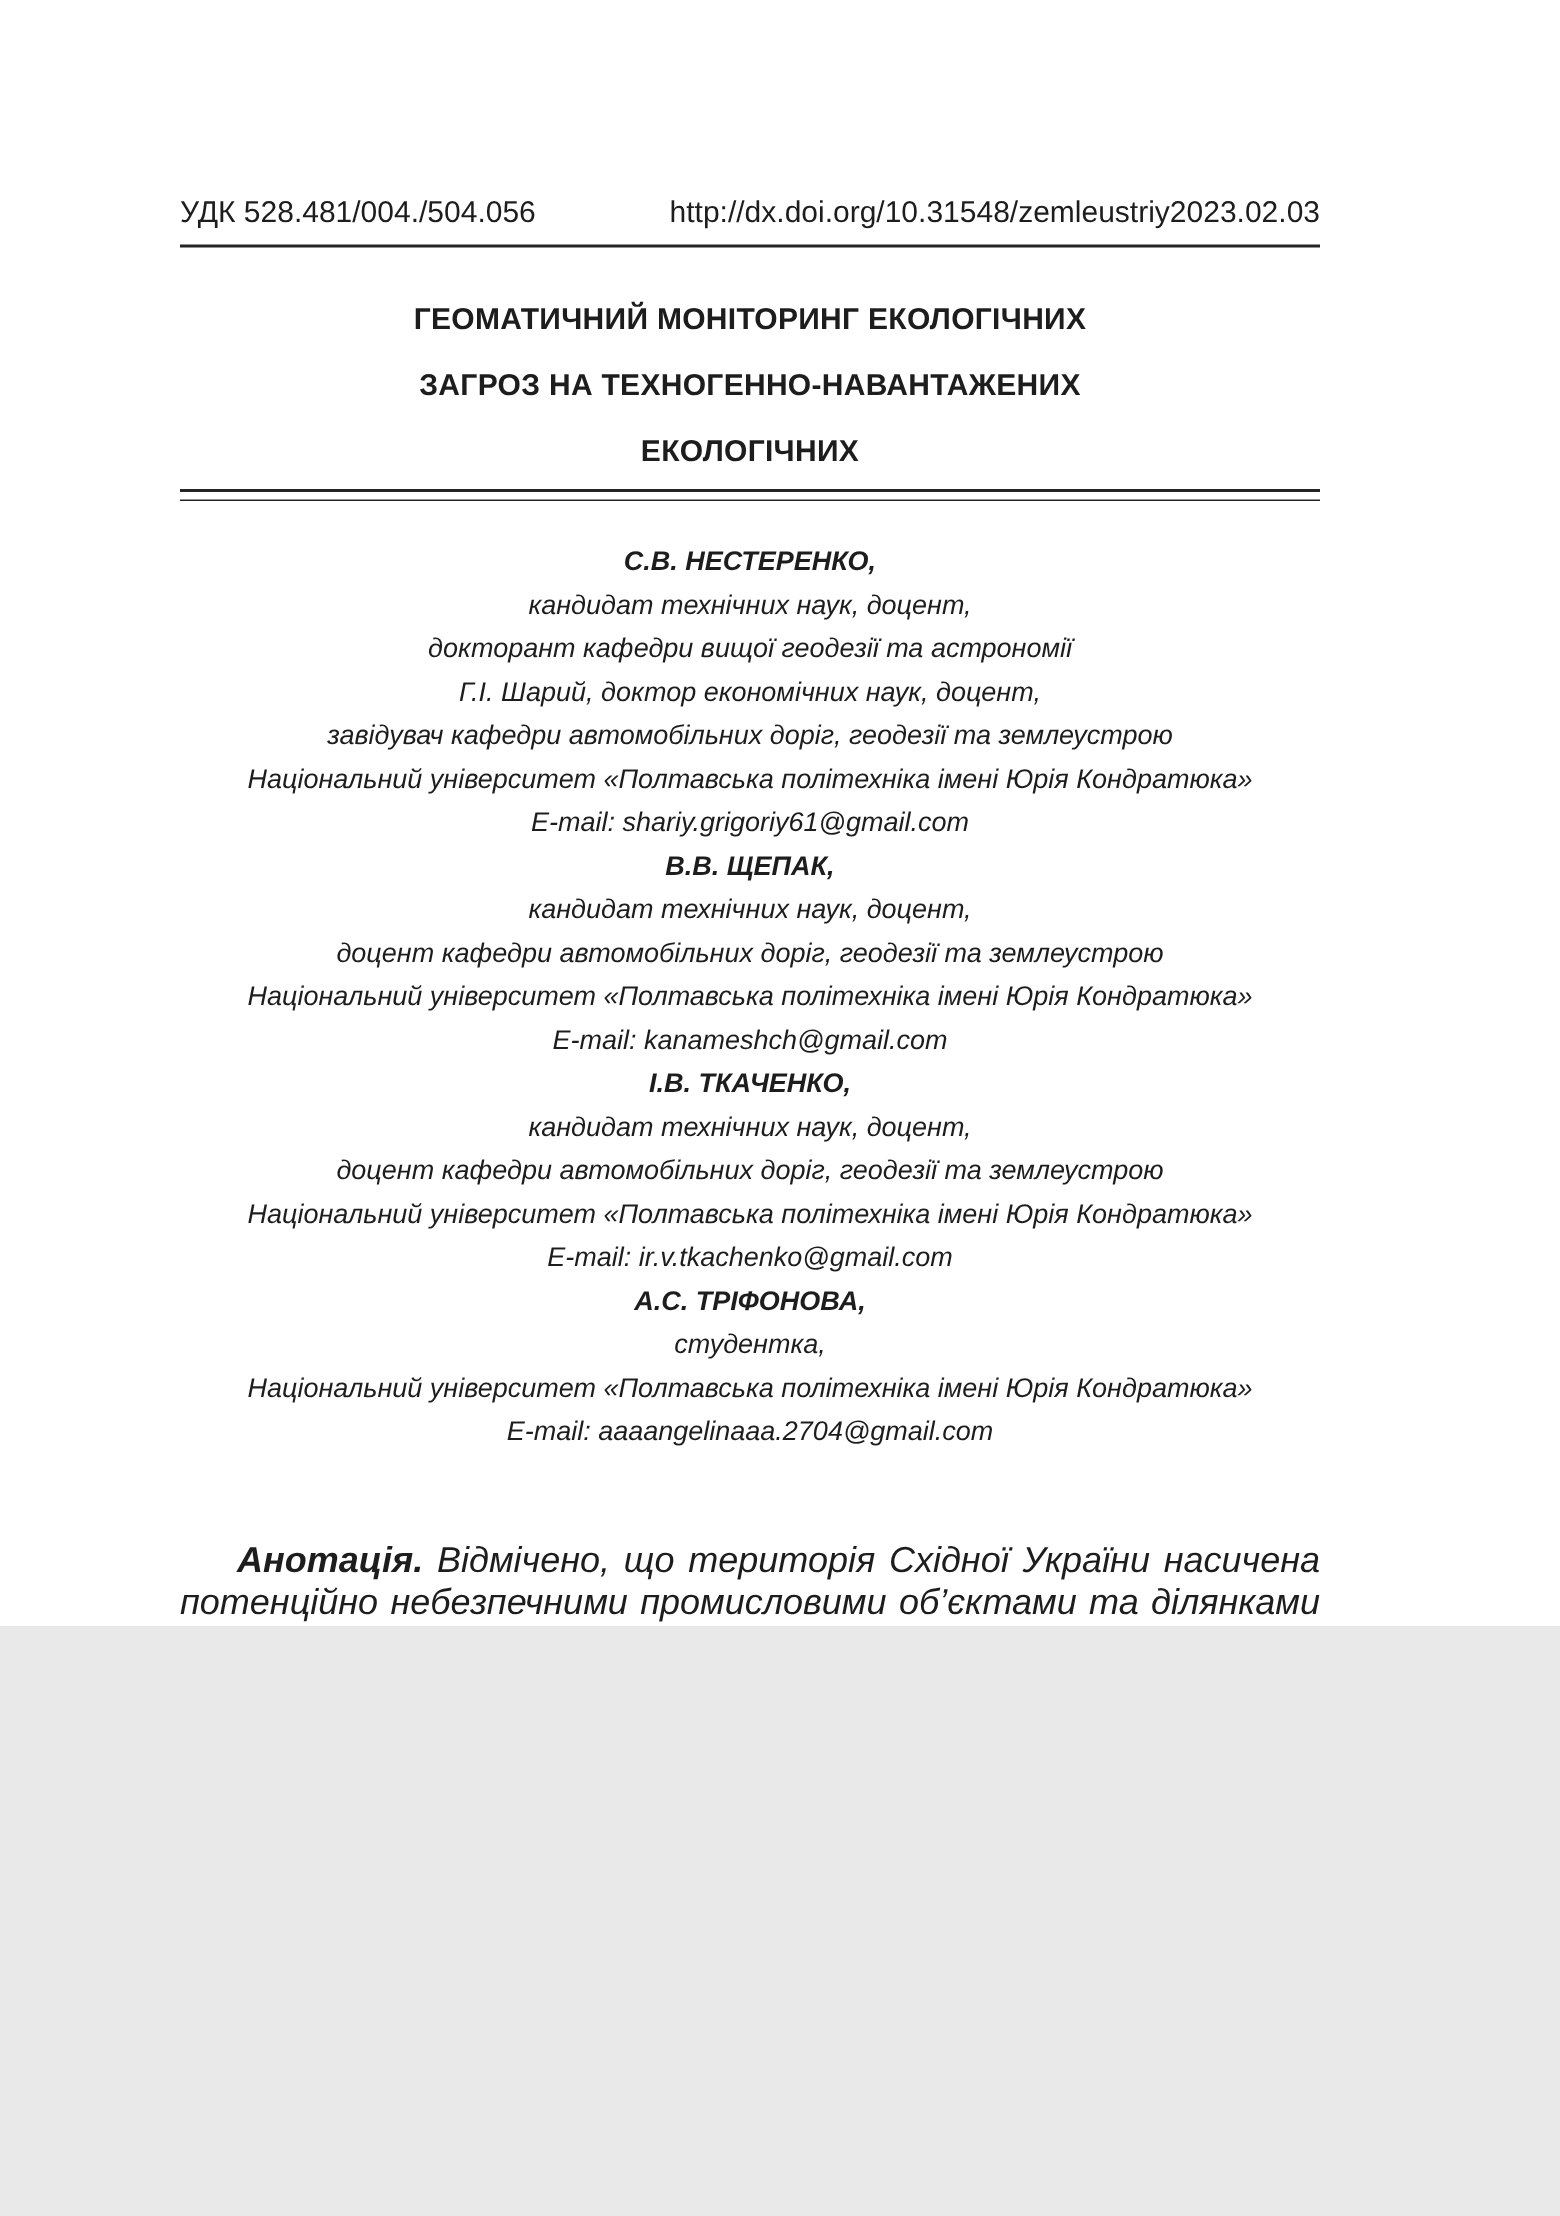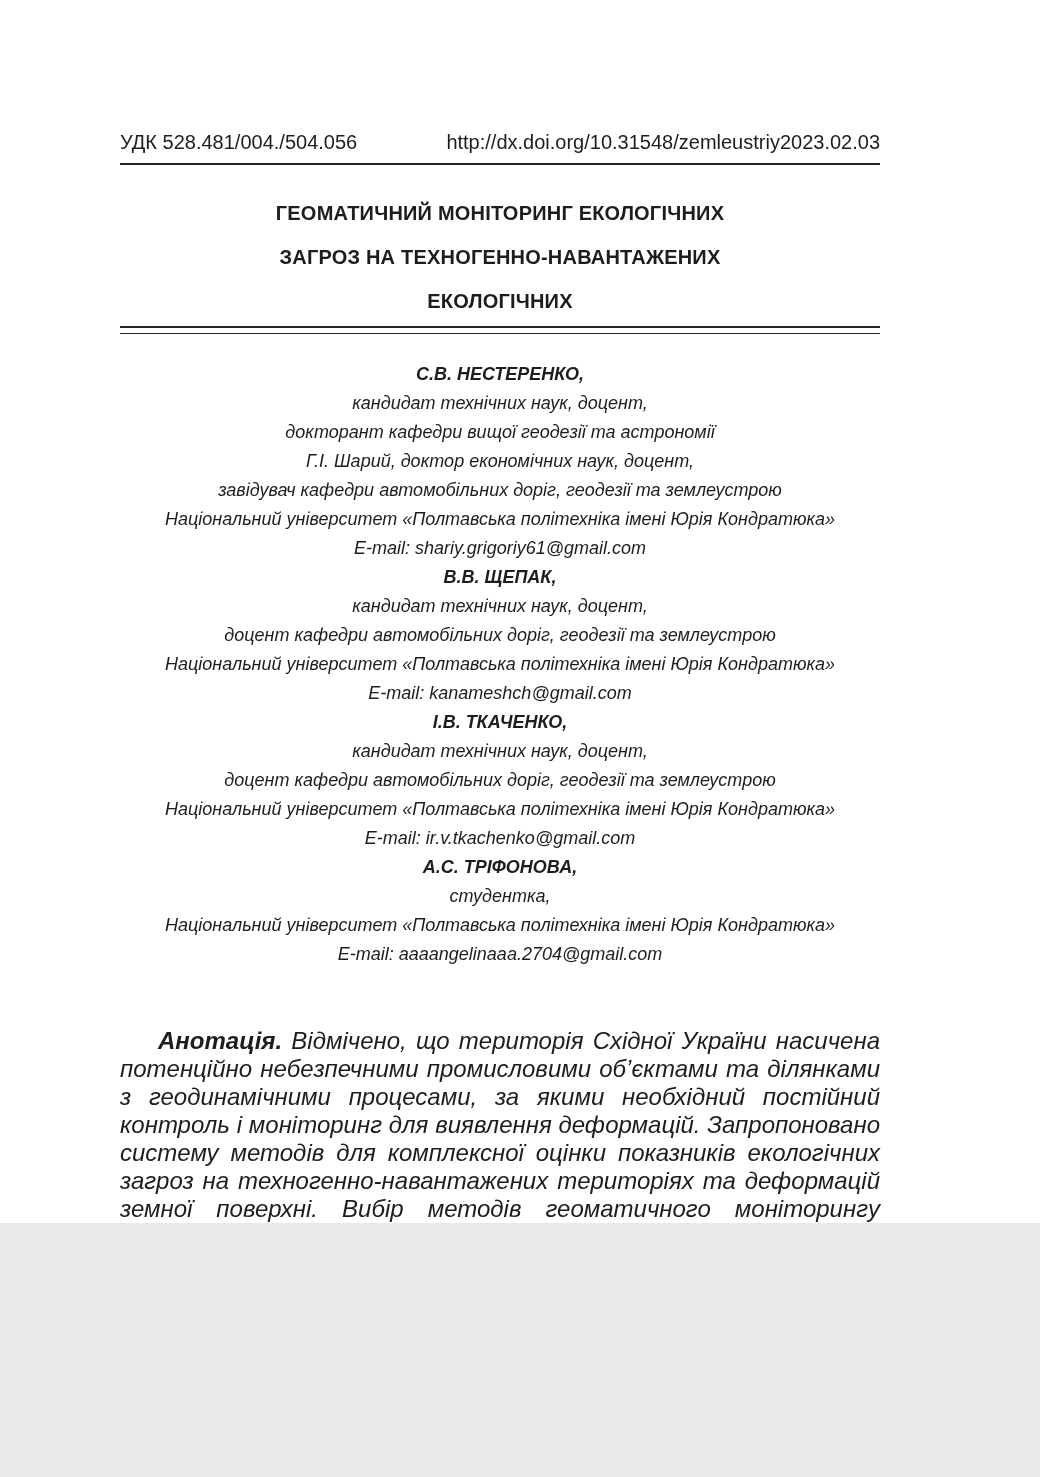--- a/index.html
+++ b/index.html
@@ -1,21 +1,21 @@
 <!DOCTYPE html>
 <html><head>
 <meta charset="utf-8">
 <style>
   * { margin: 0; padding: 0; box-sizing: border-box; }
   html, body { background: #e9e9e9; }
   body { font-family: "Liberation Sans", sans-serif; }
   .page {
     position: relative;
     width: 1040px;
-    height: 1223px;
+    height: 1084px;
     margin: 0 auto;
     background: #ffffff;
     color: #1d1d1d;
     padding: 130px 160px 0 120px;
     overflow: hidden;
   }
   .doc-header {
     display: flex;
     justify-content: space-between;
     align-items: flex-end;

